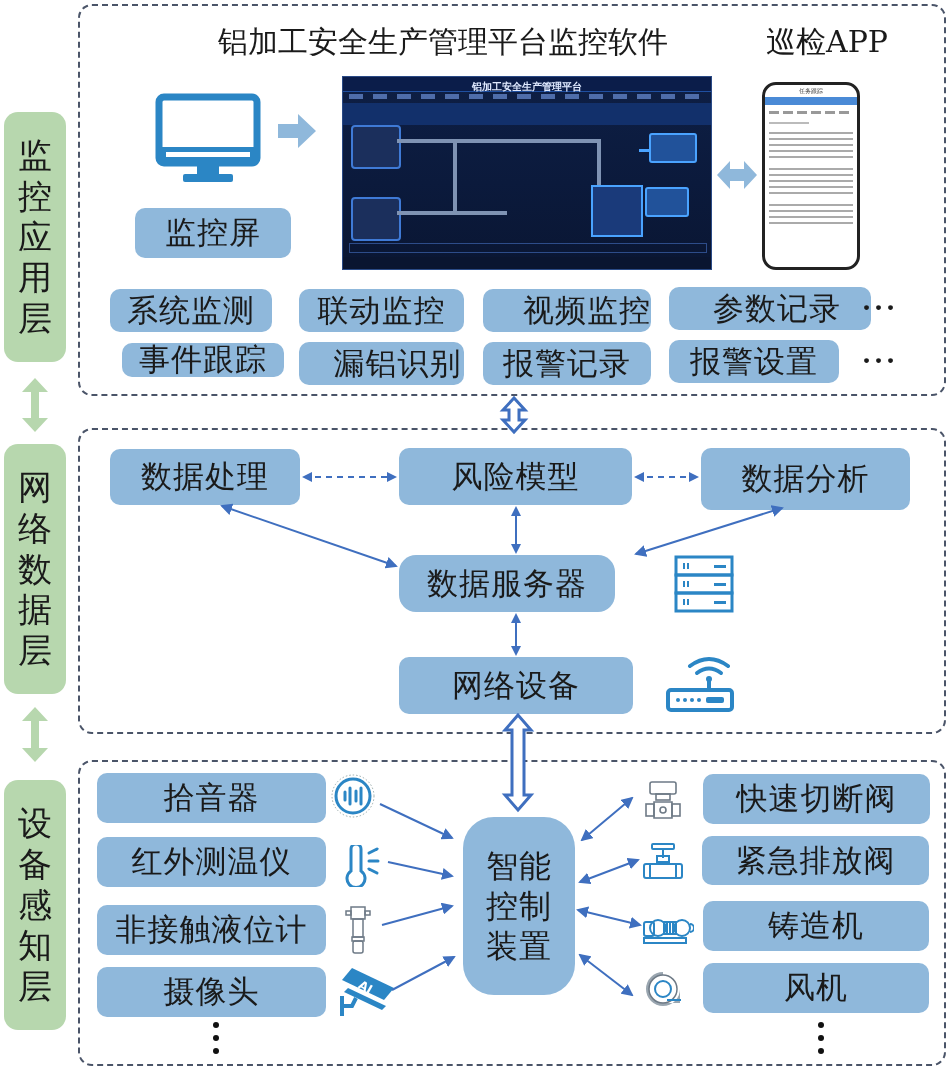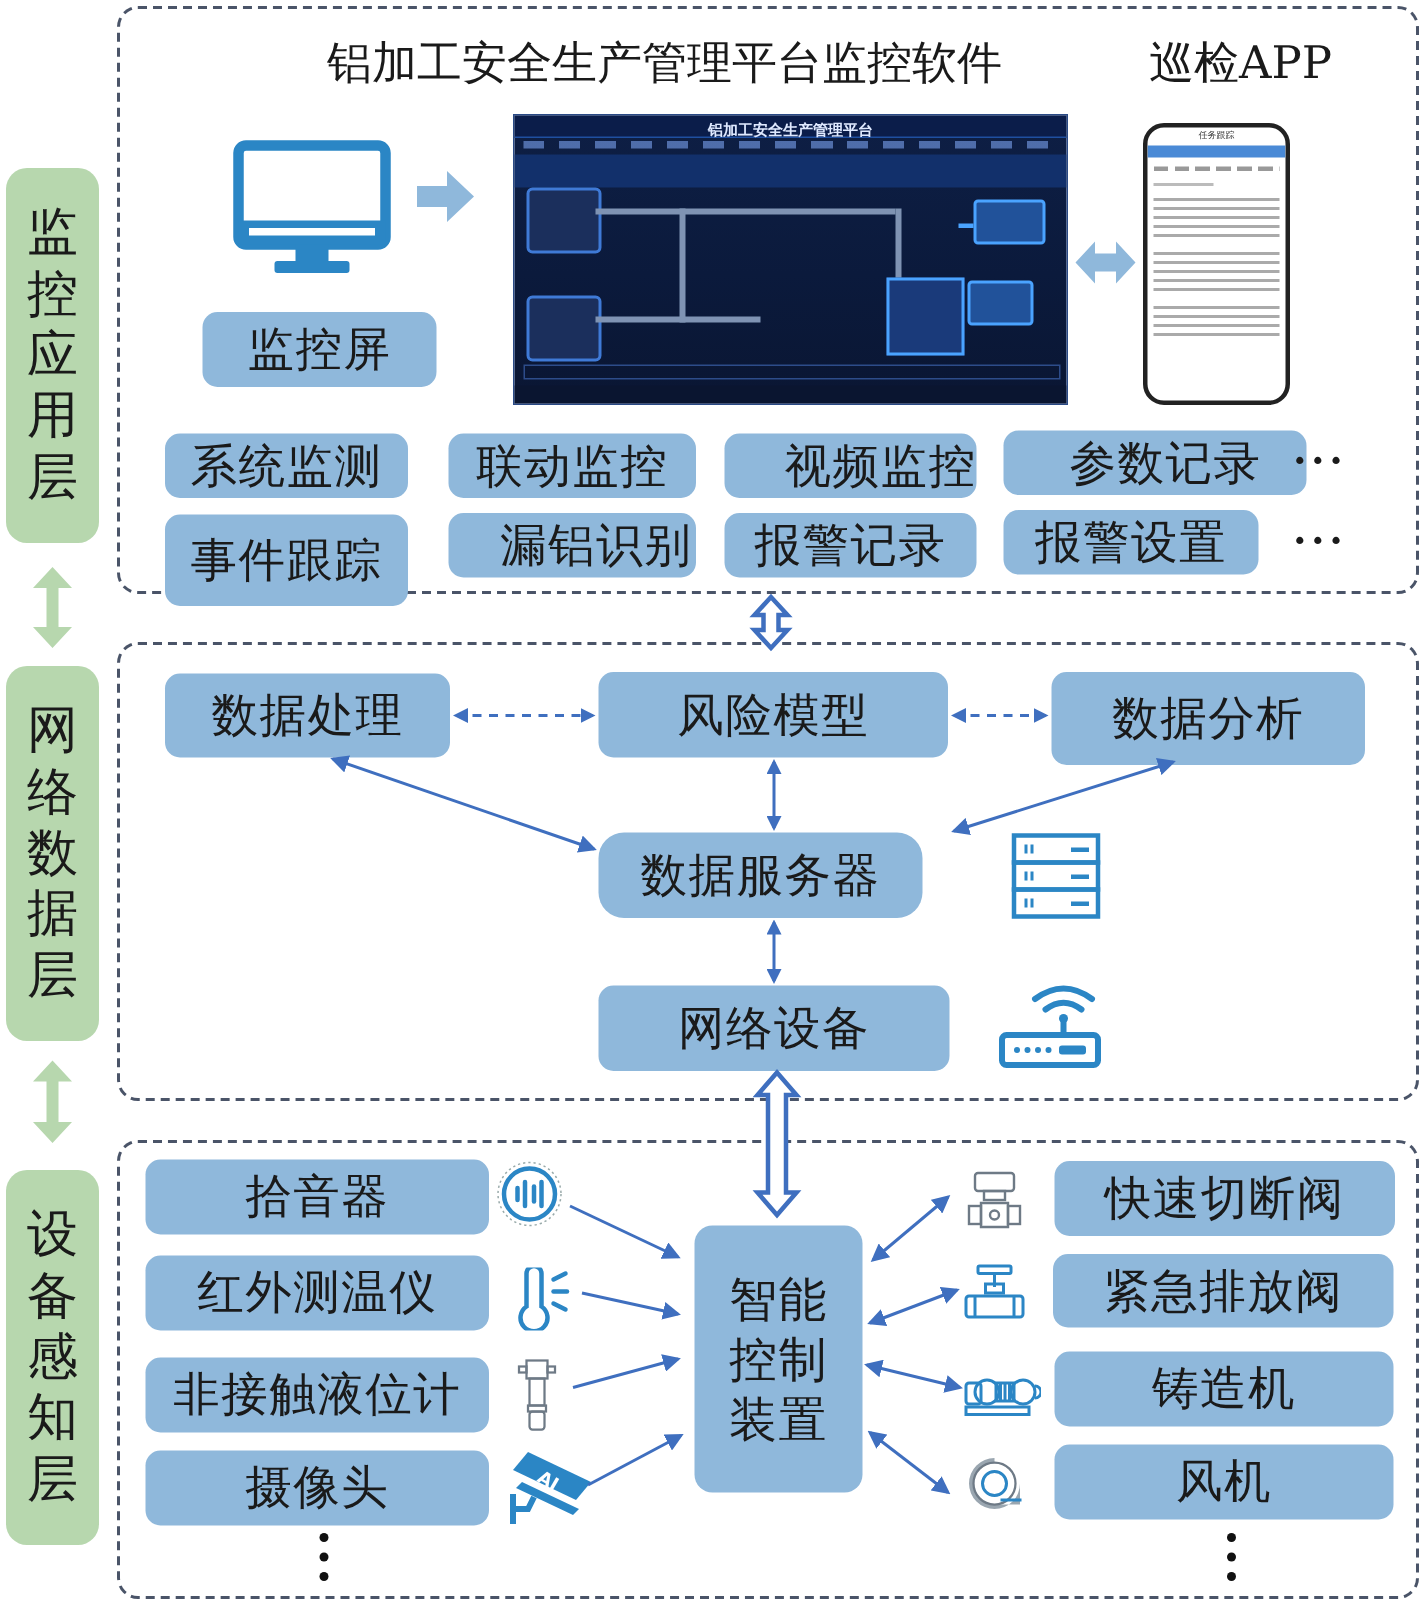--- a/index.html
+++ b/index.html
@@ -103,21 +103,21 @@
   <div style="margin:6px 4px 0;height:30px;background:repeating-linear-gradient(180deg,#aaa 0 2px,transparent 2px 6px);"></div>
   <div style="margin:6px 4px 0;height:24px;background:repeating-linear-gradient(180deg,#aaa 0 2px,transparent 2px 6px);"></div>
 </div>
 
 <div class="box" style="left:110px;top:289px;width:162px;height:43px;">系统监测</div>
 <div class="box" style="left:299px;top:289px;width:165px;height:43px;">联动监控</div>
 <div class="box" style="left:483px;top:289px;width:168px;height:43px;padding-left:40px;">视频监控</div>
 <div class="box" style="left:669px;top:287px;width:202px;height:43px;padding-left:14px;">参数记录</div>
 <div class="dots" style="left:862px;top:293px;">···</div>
 
-<div class="box" style="left:110px;top:343px;width:162px;height:61px;">事件跟踪</div>
+<div class="box" style="left:122px;top:343px;width:162px;height:34px;">事件跟踪</div>
 <div class="box" style="left:299px;top:342px;width:165px;height:43px;padding-left:32px;">漏铝识别</div>
 <div class="box" style="left:483px;top:342px;width:168px;height:43px;">报警记录</div>
 <div class="box" style="left:669px;top:340px;width:170px;height:43px;">报警设置</div>
 <div class="dots" style="left:862px;top:346px;">···</div>
 
 <div class="box" style="left:110px;top:449px;width:190px;height:56px;">数据处理</div>
 <div class="box" style="left:399px;top:448px;width:233px;height:57px;">风险模型</div>
 <div class="box" style="left:701px;top:448px;width:209px;height:62px;">数据分析</div>
 <div class="box" style="left:399px;top:555px;width:216px;height:57px;border-radius:17px;">数据服务器</div>
 <div class="box" style="left:399px;top:657px;width:234px;height:57px;">网络设备</div>
@@ -161,21 +161,21 @@
 <div class="box" style="left:97px;top:773px;width:229px;height:50px;">拾音器</div>
 <div class="box" style="left:97px;top:837px;width:229px;height:50px;">红外测温仪</div>
 <div class="box" style="left:97px;top:905px;width:229px;height:50px;">非接触液位计</div>
 <div class="box" style="left:97px;top:967px;width:229px;height:50px;">摄像头</div>
 <div class="vdots" style="left:213px;top:1022px;">
     <i></i>
     <i></i>
     <i></i>
   </div>
 
-<div class="box" style="left:463px;top:817px;width:112px;height:178px;border-radius:12px;flex-direction:column;font-size:32px;line-height:1.25;">
+<div class="box" style="left:463px;top:817px;width:112px;height:178px;border-radius:31px;flex-direction:column;font-size:32px;line-height:1.25;">
   <span>智能</span>
   <span>控制</span>
   <span>装置</span>
 </div>
 
 <div class="box" style="left:703px;top:774px;width:227px;height:50px;">快速切断阀</div>
 <div class="box" style="left:702px;top:836px;width:227px;height:49px;">紧急排放阀</div>
 <div class="box" style="left:703px;top:901px;width:226px;height:50px;">铸造机</div>
 <div class="box" style="left:703px;top:963px;width:226px;height:50px;">风机</div>
 <div class="vdots" style="left:818px;top:1022px;">

